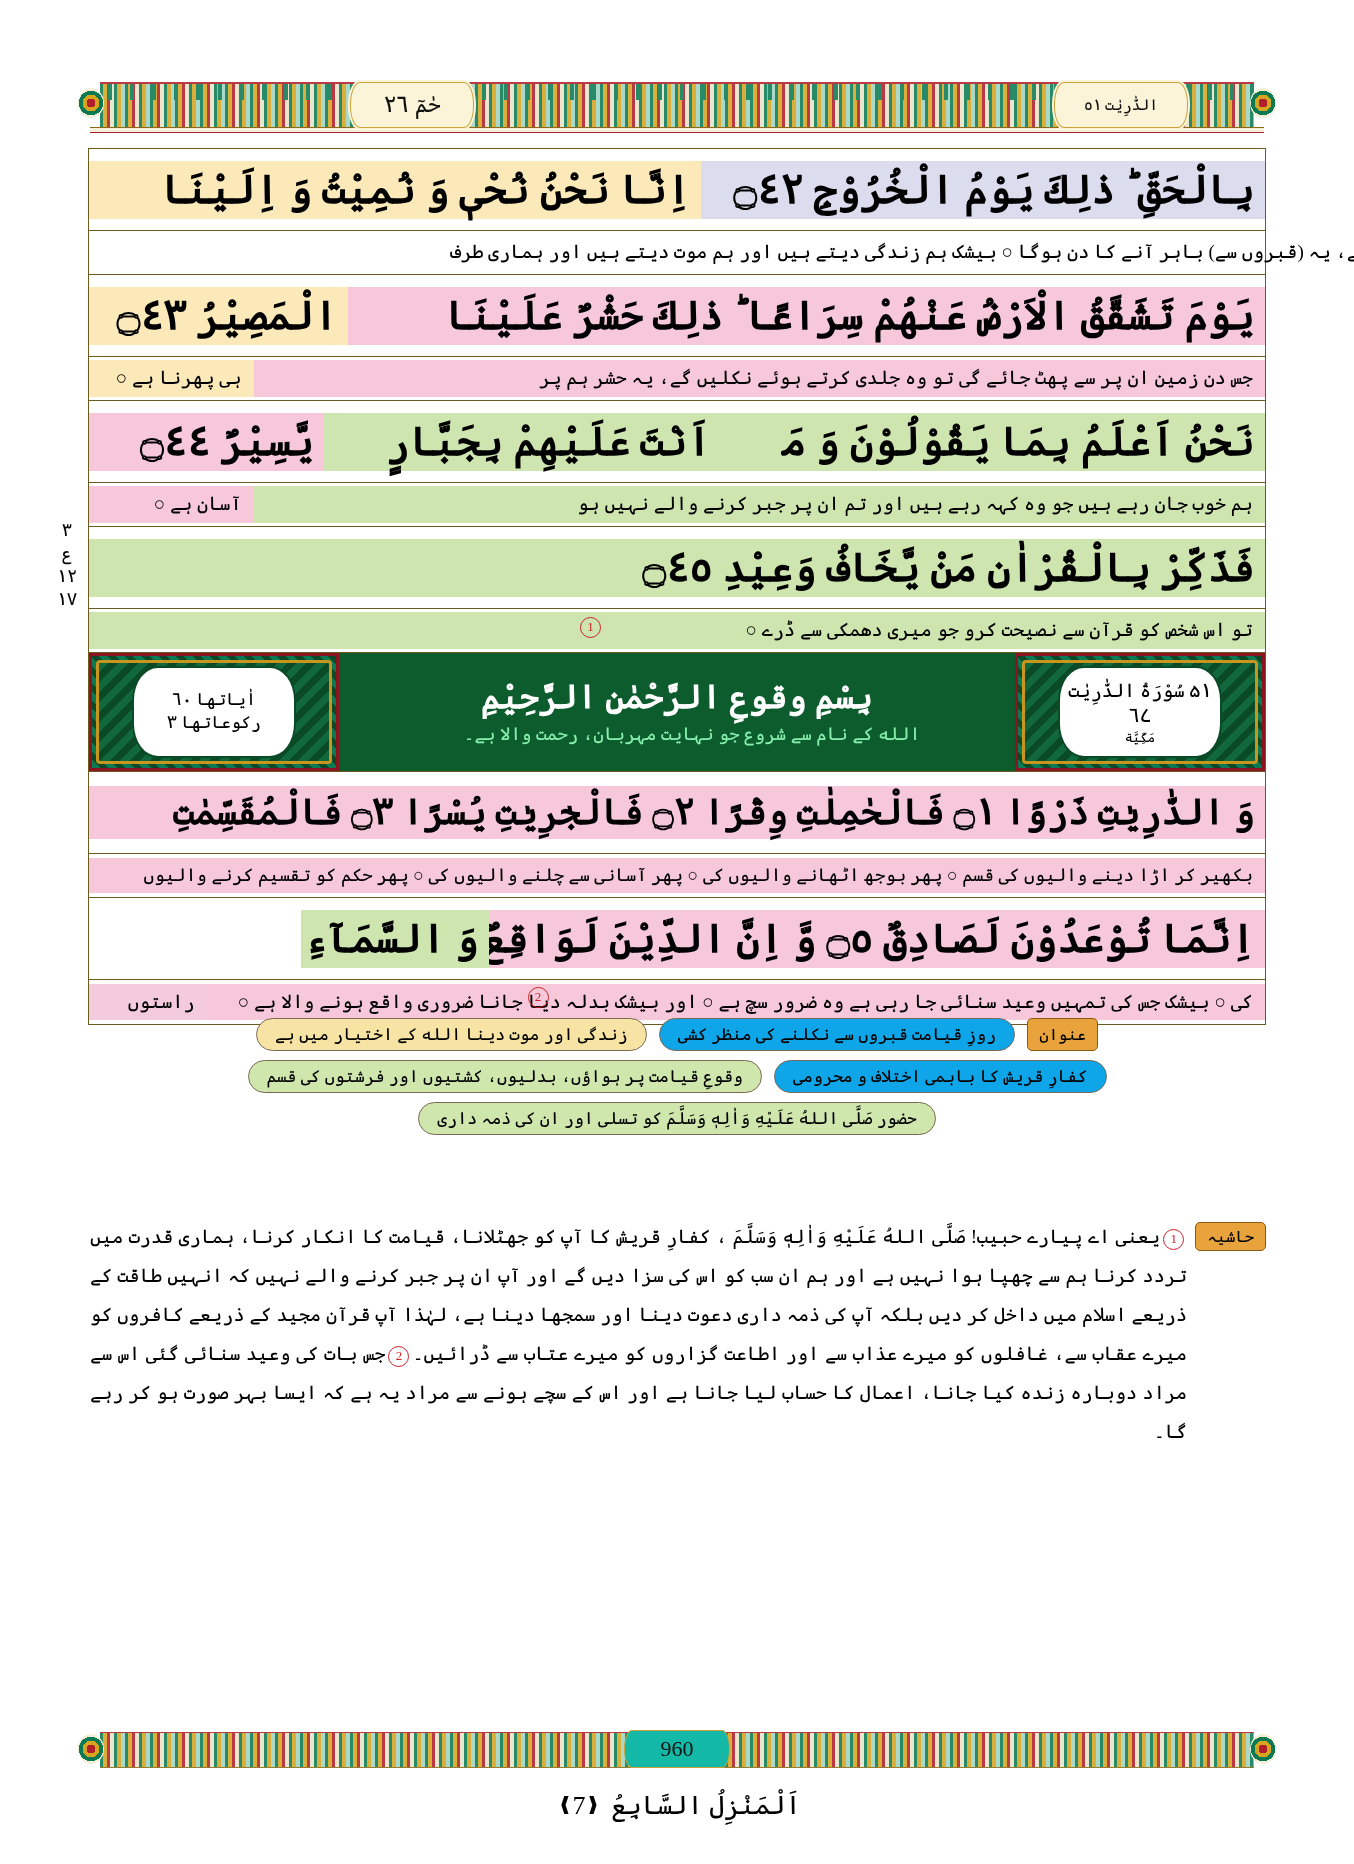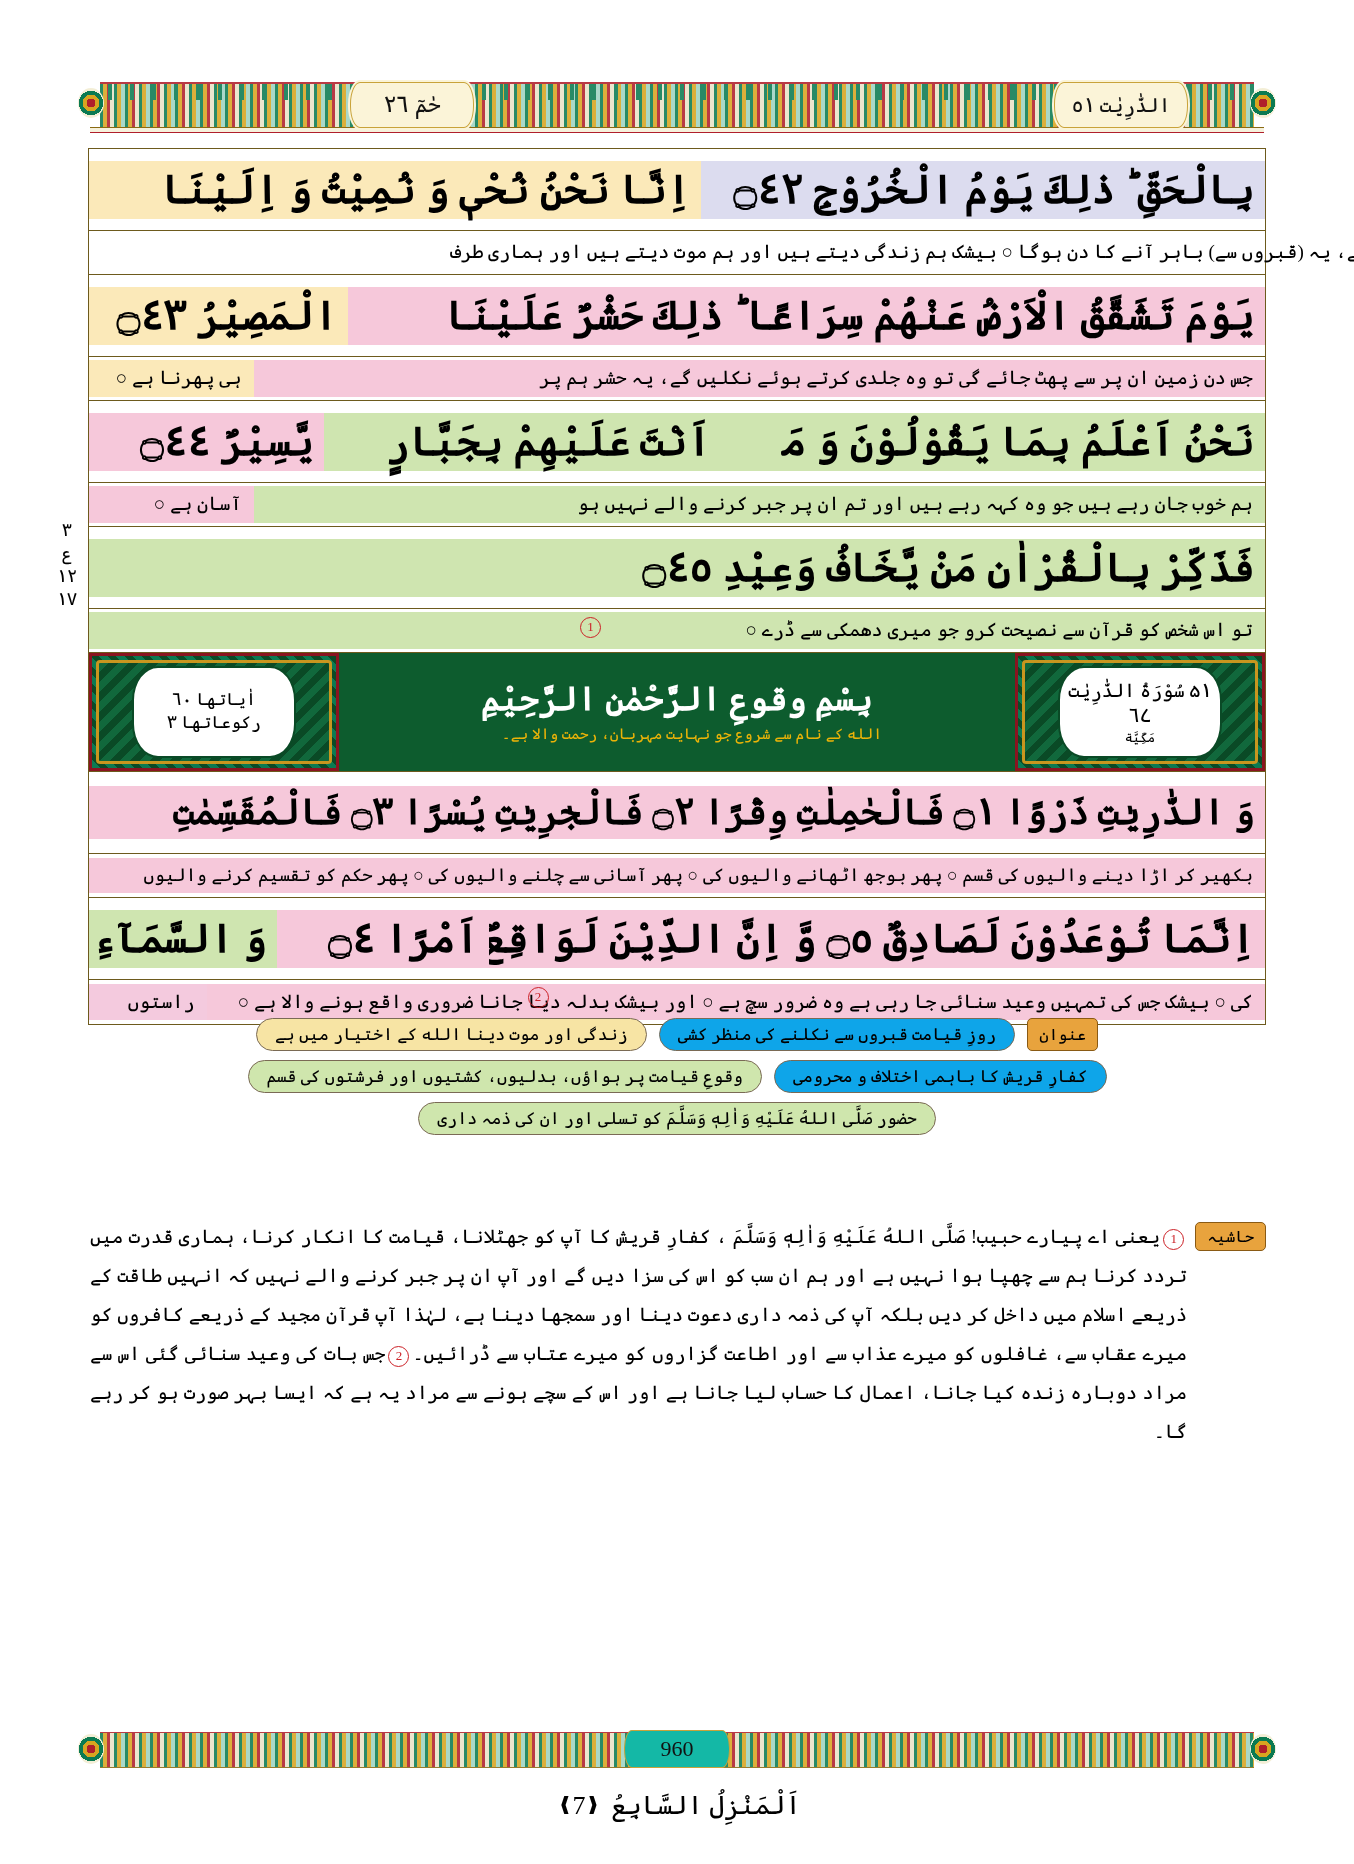--- a/index.html
+++ b/index.html
@@ -49,21 +49,21 @@
   .hb-end.right{right:0;}
 
   .cartouche{
     position:absolute;top:6px;height:44px;
     background:#fbf4d8;border:1.6px solid #c9a33a;border-radius:10px/22px;
     display:flex;align-items:center;justify-content:center;
     box-shadow:0 0 0 2px #fbf4d8;
     direction:rtl;
   }
   .cartouche span{
-    font-size:20px;color:#111;white-space:nowrap;letter-spacing:.5px;
+    font-size:15px;color:#111;white-space:nowrap;letter-spacing:.5px;
     font-family:"Liberation Serif","DejaVu Serif",serif;
   }
   .cart-surah{right:88px;width:132px;}
   .cart-para{left:272px;width:122px;}
   .cart-para span{font-size:22px;}
 
   
   .frame{
     position:absolute;left:88px;top:148px;width:1178px;
     border:1.6px solid #6d5a1d;
@@ -103,21 +103,21 @@
   .bism-band{
     position:relative;height:118px;
     background:#0d5c2e;border-bottom:1.4px solid #6d5a1d;
     display:flex;align-items:stretch;
   }
   .bism-center{
     flex:1;display:flex;flex-direction:column;align-items:center;justify-content:center;
     color:#fff;direction:rtl;
   }
   .bism-center .bism-ar{font-size:33px;font-weight:700;letter-spacing:0px;line-height:1.1;}
-  .bism-center .bism-ur{font-size:15px;margin-top:7px;color:#eab308;margin-left:30px;}
+  .bism-center .bism-ur{font-size:18px;margin-top:7px;color:#86efac;margin-left:30px;}
   .orn-panel{
     width:250px;position:relative;
     background:
       repeating-linear-gradient(45deg,#0b7a52 0 6px,#0a4a26 6px 12px),
       #0a4a26;
     border:3px solid #8a1420;
     box-sizing:border-box;
     display:flex;align-items:center;justify-content:center;
   }
   .orn-panel::before{
@@ -333,23 +333,20 @@
     <div class="row trans-row">
       <div class="cell bg-pink" style="width:100%">
         <div class="ur" style="font-size:18px">بکھیر کر اڑا دینے والیوں کی قسم ○ پھر بوجھ اٹھانے والیوں کی ○ پھر آسانی سے چلنے والیوں کی ○ پھر حکم کو تقسیم کرنے والیوں</div>
       </div>
     </div>
 
     <div class="row arabic-row">
       <div class="cell bg-pink" style="width:66%">
         <div class="ar">اِنَّمَا تُوْعَدُوْنَ لَصَادِقٌ ۝٥ وَّ اِنَّ الدِّيْنَ لَوَاقِعٌ ۝٦</div>
       </div>
-      <div class="cell bg-pink" style="width:18%">
-        <div class="ar">اَمْرًا ۝٤</div>
-      </div>
       <div class="cell bg-green" style="width:16%">
         <div class="ar">وَ السَّمَآءِ</div>
       </div>
     </div>
     <div class="row trans-row" style="border-bottom:none">
       <div class="cell bg-pink" style="width:90%;position:relative;">
         <div class="ur">کی ○ بیشک جس کی تمہیں وعید سنائی جا رہی ہے وہ ضرور سچ ہے ○ اور بیشک بدلہ دیا جانا ضروری واقع ہونے والا ہے ○</div>
         <span class="refnum" style="position:absolute;left:318px;top:3px;">2</span>
       </div>
       <div class="cell bg-pink2" style="width:10%">

